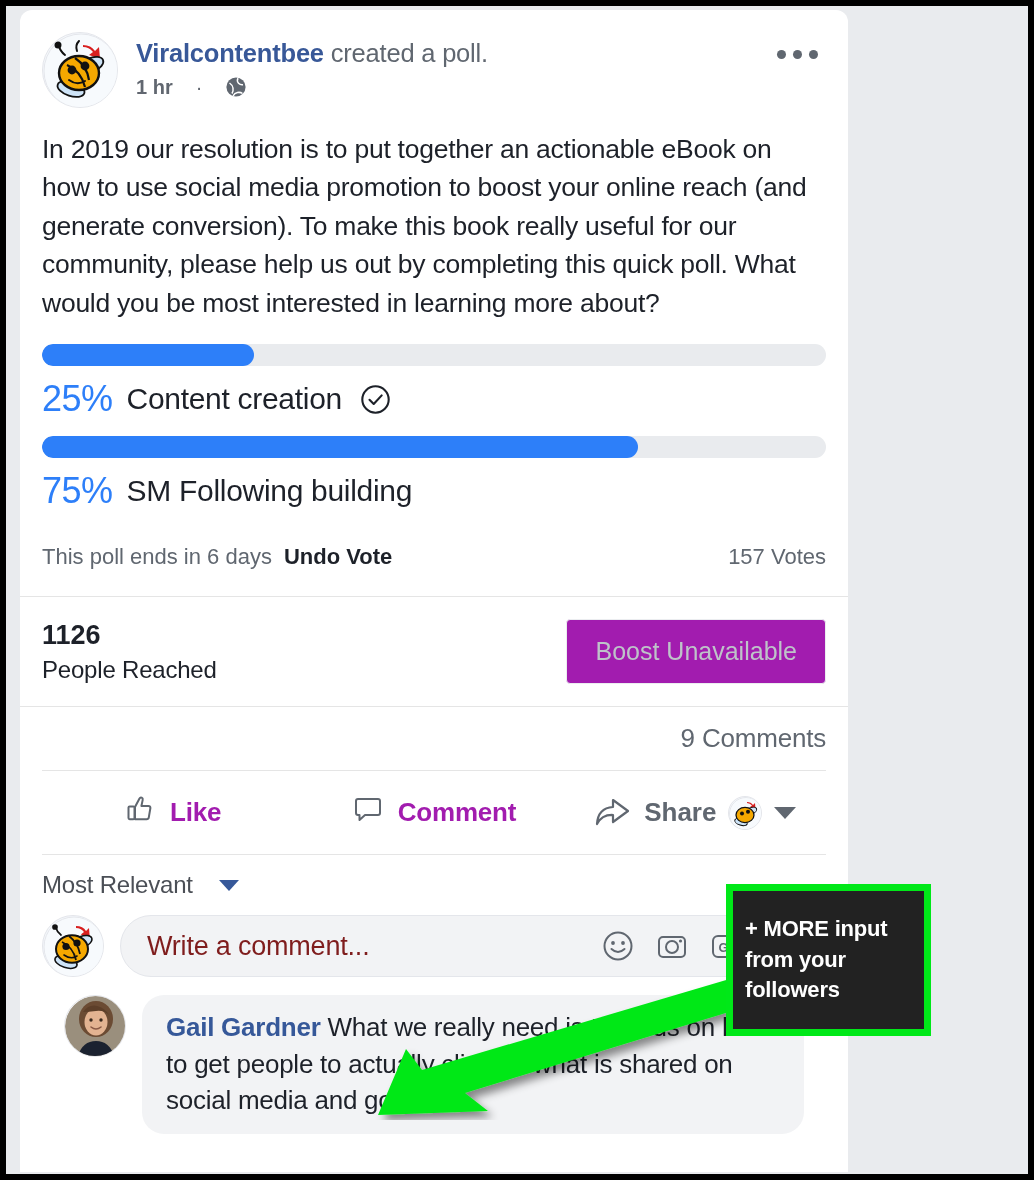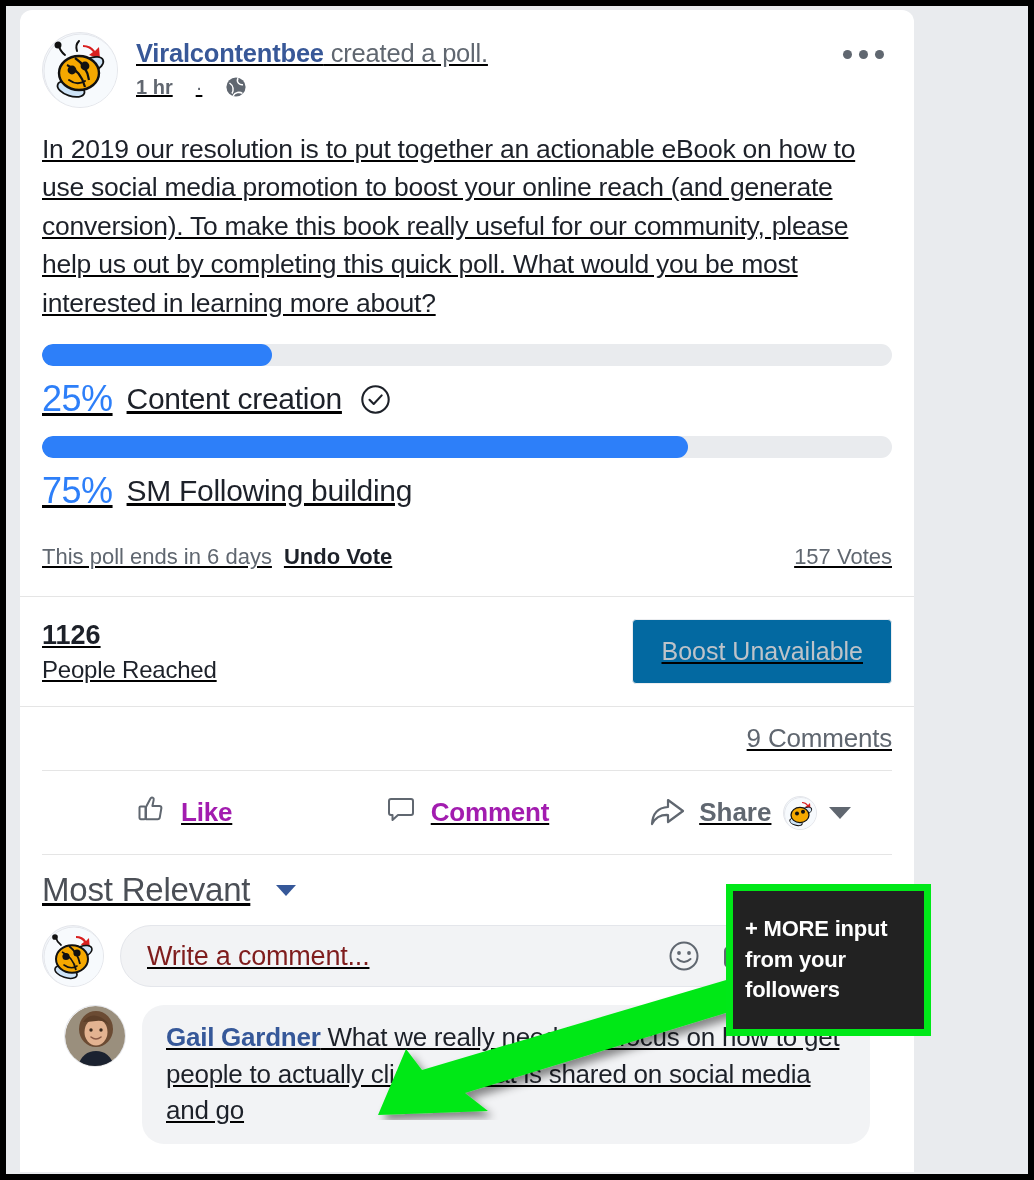--- a/index.html
+++ b/index.html
@@ -24,26 +24,25 @@
     position: absolute;
     left: 6px; top: 6px; right: 6px; bottom: 6px;
     background: #e9ebee;
   }
 
   
   #card {
     position: absolute;
     left: 20px;
     top: 10px;
-    width: 894px;
+    width: 828px;
     height: 1162px;
     background: #ffffff;
     border-radius: 12px 12px 0 0;
     overflow: hidden;
-    text-decoration: underline;
   }
 
   
   .post-header {
     display: flex;
     align-items: flex-start;
     padding: 22px 20px 0 22px;
     position: relative;
   }
   .avatar-bee {
@@ -162,21 +161,21 @@
     line-height: 1.25;
   }
   .stat-label {
     font-size: 24px;
     color: #1d2129;
     margin-top: 3px;
     letter-spacing: -0.2px;
   }
   .boost-btn {
     margin-left: auto;
-    background: #0369a1;
+    background: #a21caf;
     border: 1px solid #ebedf0;
     border-radius: 4px;
     color: #bec3c9;
     font-size: 25px;
     padding: 17px 28px;
     cursor: default;
     font-family: inherit;
   }
 
   
@@ -232,21 +231,21 @@
     border-top: 12px solid #606770;
     cursor: pointer;
   }
 
   
   .comment-section { padding: 16px 22px 0 22px; }
   .sort-row {
     display: flex;
     align-items: center;
     gap: 26px;
-    font-size: 33px;
+    font-size: 24px;
     color: #4b4f56;
     margin-bottom: 16px;
     cursor: pointer;
     letter-spacing: -0.2px;
   }
   .sort-caret {
     width: 0; height: 0;
     border-left: 10px solid transparent;
     border-right: 10px solid transparent;
     border-top: 11px solid #365899;

